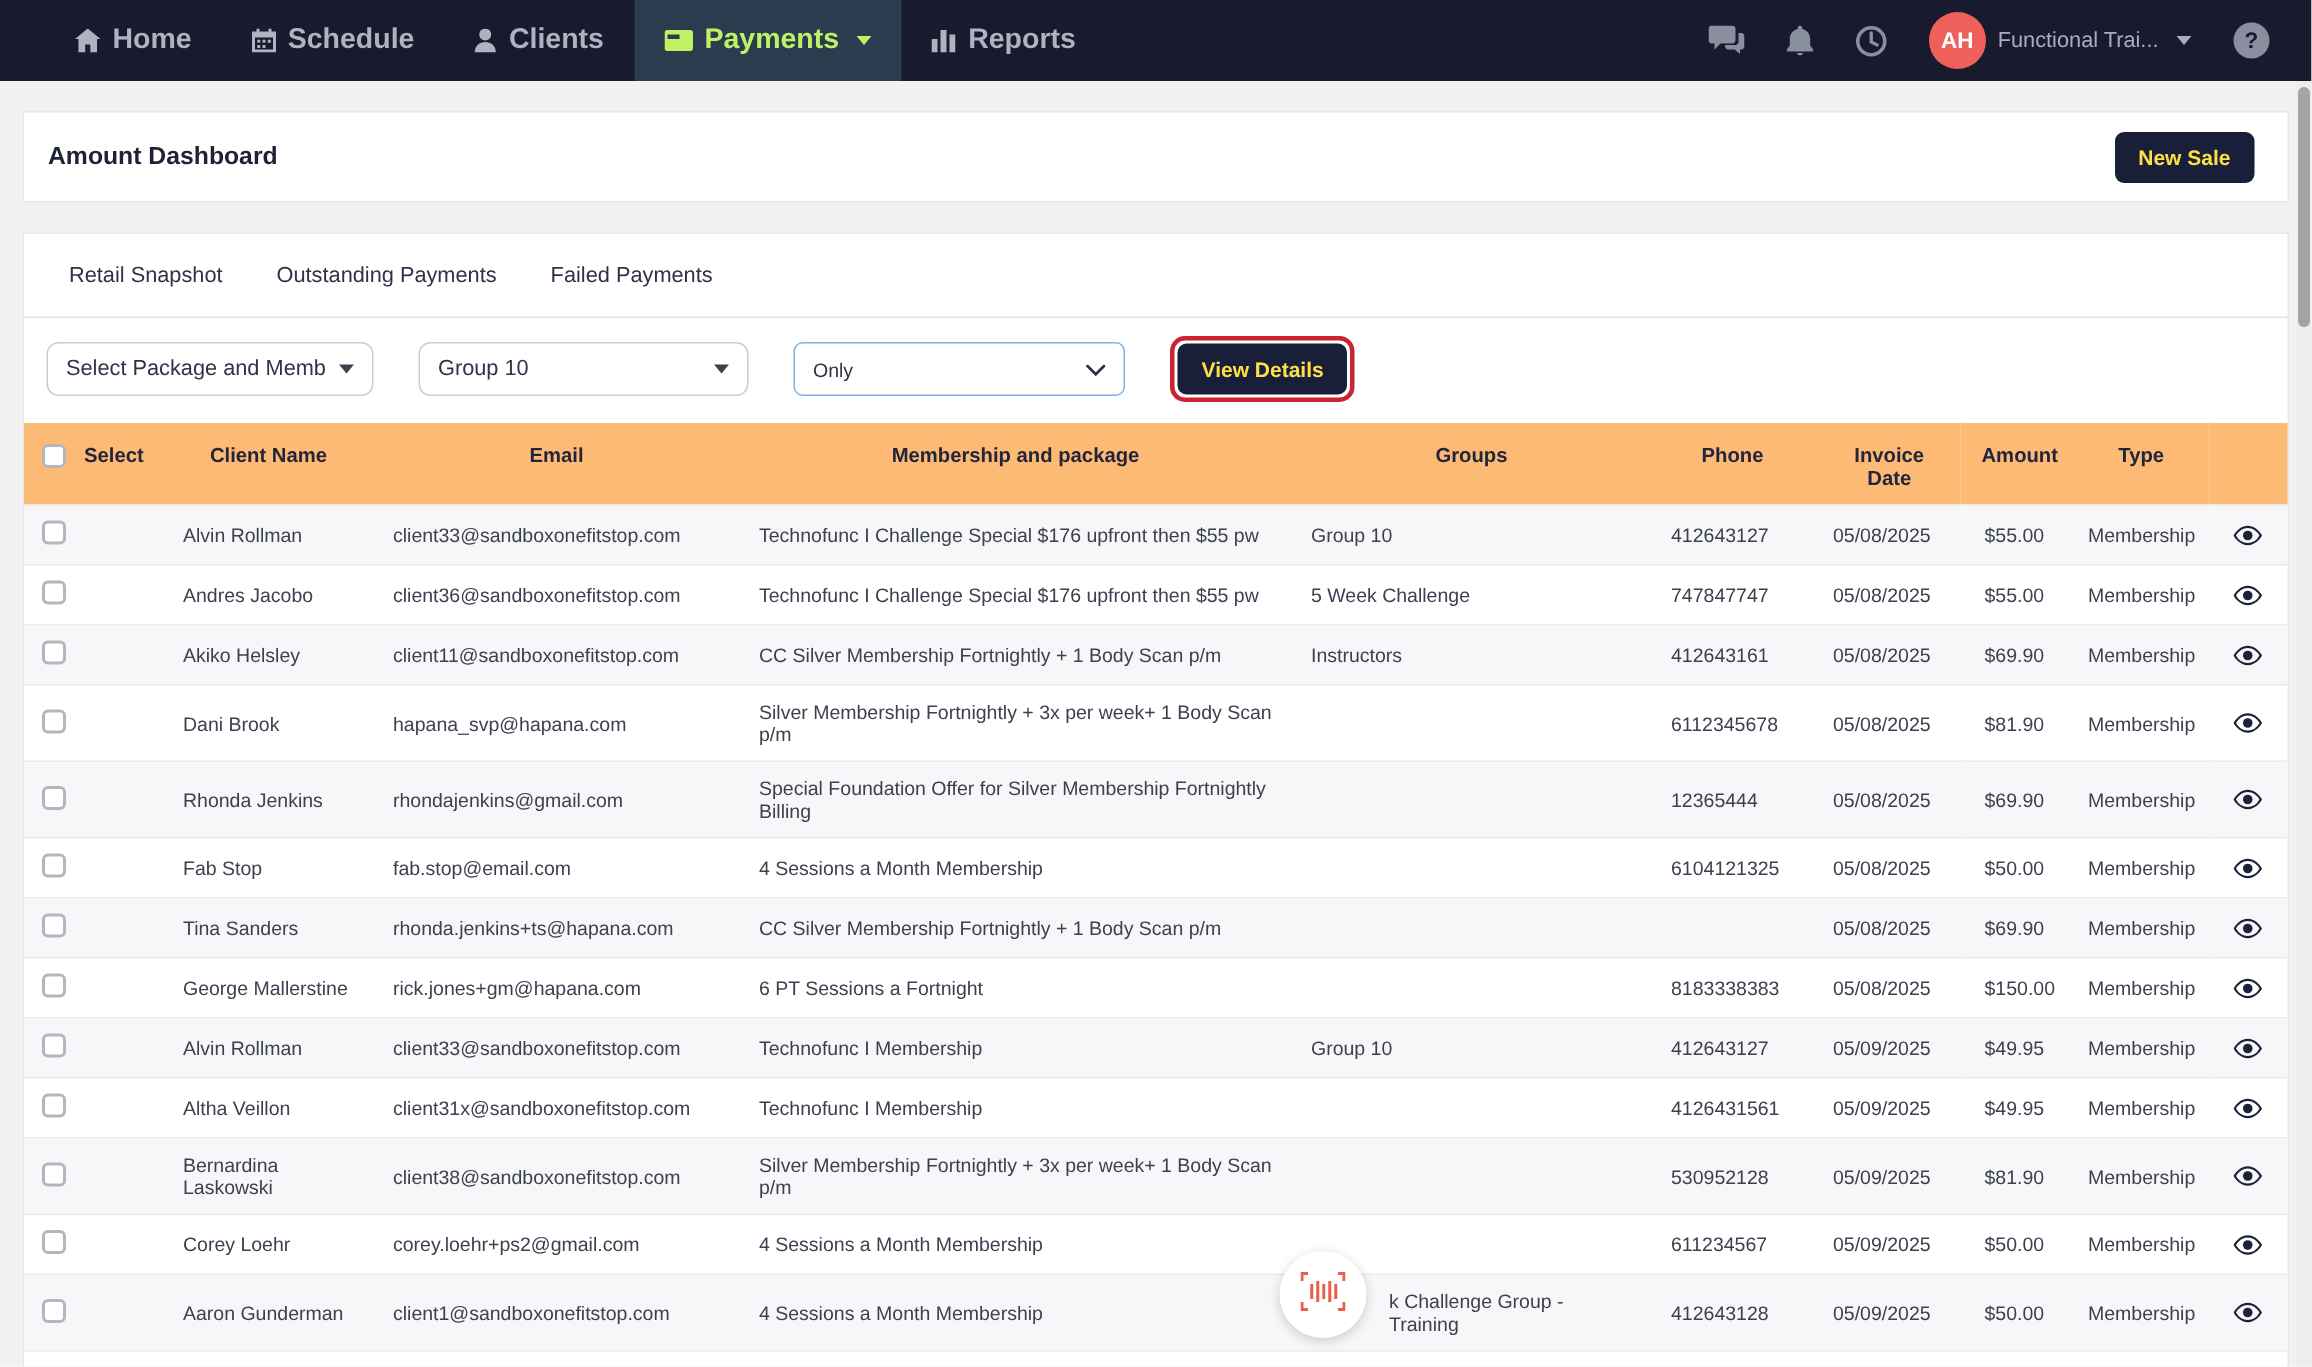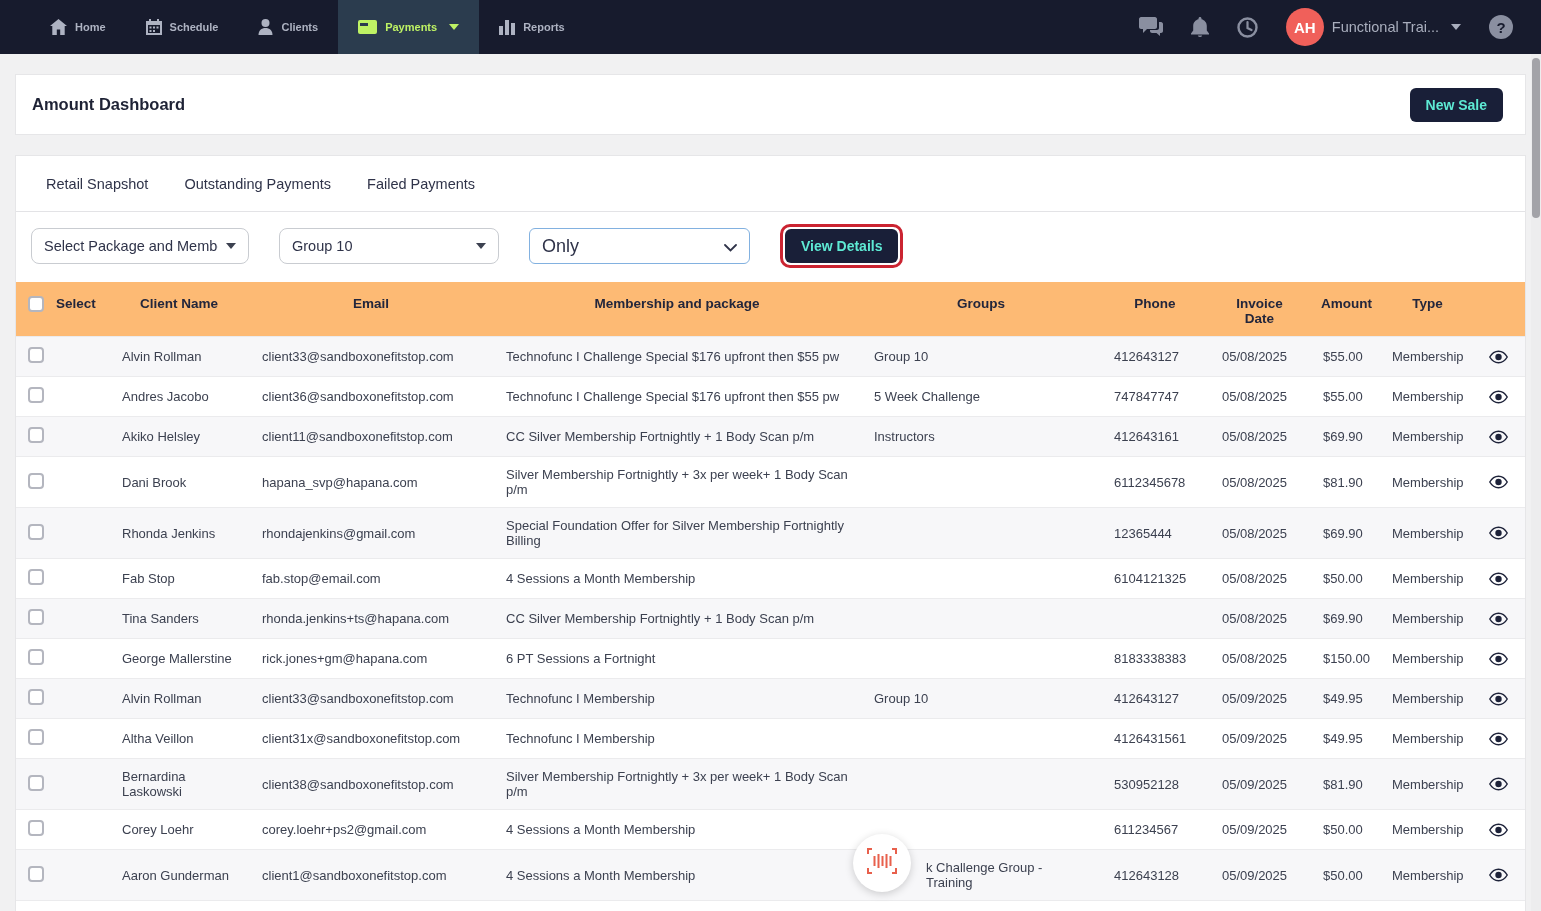--- a/index.html
+++ b/index.html
@@ -3,21 +3,21 @@
 <meta charset="utf-8">
 <style>
   * { margin:0; padding:0; box-sizing:border-box; }
   html,body { width:1541px; height:911px; overflow:hidden; background:#f1f1f2;
               font-family:"Liberation Sans", sans-serif; color:#343a4e; }
 
   
   .navbar { position:relative; height:54px; background:#171b2d; display:flex;
             align-items:stretch; padding-left:30px; z-index:5; }
   .nav-item { display:flex; align-items:center; gap:8px; padding:0 20px;
-              color:#aeb3c2; font-size:11px; font-weight:700; cursor:pointer; }
+              color:#aeb3c2; font-size:19px; font-weight:700; cursor:pointer; }
   .nav-item svg { display:block; }
   .nav-item.active { background:#2b3c4e; color:#bef264; }
   .nav-caret { width:0; height:0; border-left:5px solid transparent;
                border-right:5px solid transparent; border-top:6px solid currentColor;
                margin-left:4px; }
   .nav-right { margin-left:auto; display:flex; align-items:center; gap:28px;
                padding-right:28px; }
   .nav-icon-btn { display:flex; align-items:center; cursor:pointer; }
   .avatar { width:38px; height:38px; border-radius:50%; background:#f0605a;
             color:#fff; font-size:15px; font-weight:700; display:flex;
@@ -26,21 +26,21 @@
              font-size:14.5px; cursor:pointer; }
   .help-circle { width:24px; height:24px; border-radius:50%; background:#8a8fa0;
                  color:#171b2d; font-weight:700; font-size:15px; display:flex;
                  align-items:center; justify-content:center; cursor:pointer; }
 
   
   .title-card { margin:20px 15px 0 15px; background:#fff; border:1px solid #e6e6e8;
                 height:61px; display:flex; align-items:center;
                 justify-content:space-between; padding:0 22px 0 16px; }
   .page-title { font-size:16.5px; font-weight:700; color:#1e2235; }
-  .btn-dark { background:#191f38; color:#5eead4; border:none; border-radius:6px;
+  .btn-dark { background:#191f38; color:#fde047; border:none; border-radius:6px;
               font-family:inherit; font-size:14px; font-weight:700;
               padding:9px 16px; cursor:pointer; }
 
   .main-card { margin:20px 15px 0 15px; background:#fff; border:1px solid #e6e6e8;
                height:760px; overflow:hidden; }
 
   
   .tabs { display:flex; gap:4px; padding:0 14px; border-bottom:1px solid #e3e3e6;
           height:56px; align-items:stretch; }
   .tab { display:flex; align-items:center; padding:0 16px; font-size:14.5px;
@@ -64,21 +64,21 @@
               padding:0 12px; font-size:14.5px; color:#2f3349; background:#fff;
               cursor:pointer; }
   .dropdown .dd-label { white-space:nowrap; overflow:hidden; }
   .dd-caret { width:0; height:0; border-left:5px solid transparent;
               border-right:5px solid transparent; border-top:6px solid #3c4150;
               margin-left:8px; flex:none; }
   .dd-pkg { width:218px; }
   .dd-grp { width:220px; }
   .select-like { display:flex; align-items:center; justify-content:space-between;
                  border:1px solid #82b1e0; border-radius:6px; height:36px; width:221px;
-                 padding:0 12px; font-size:18px; color:#2f3349; background:#fff;
+                 padding:0 12px; font-size:13px; color:#2f3349; background:#fff;
                  cursor:pointer; }
   .highlight-ring { border:3px solid #cb2431; border-radius:10px; padding:2px;
                     display:inline-block; }
 
   
   table { border-collapse:collapse; table-layout:fixed; width:1510px; }
   thead th { background:#fdba74; text-align:center; vertical-align:top;
              padding:14px 8px 10px 14px; font-size:13.5px; font-weight:700;
              color:#23263b; }
   thead th.c-check { padding-left:12px; }

